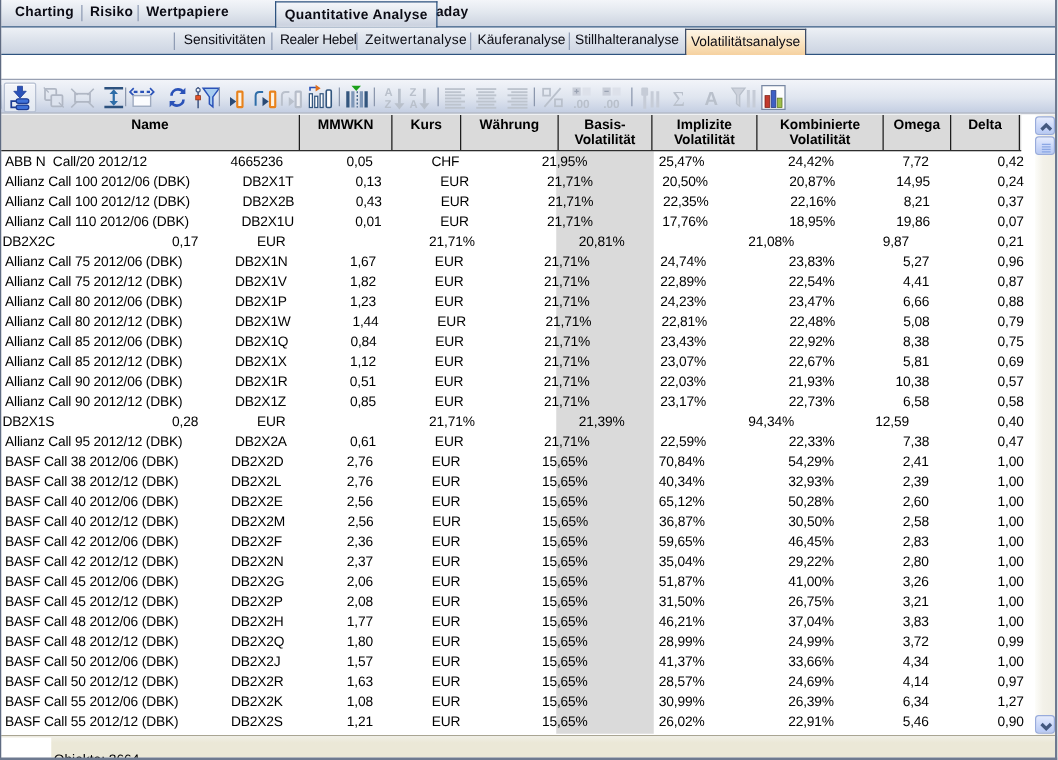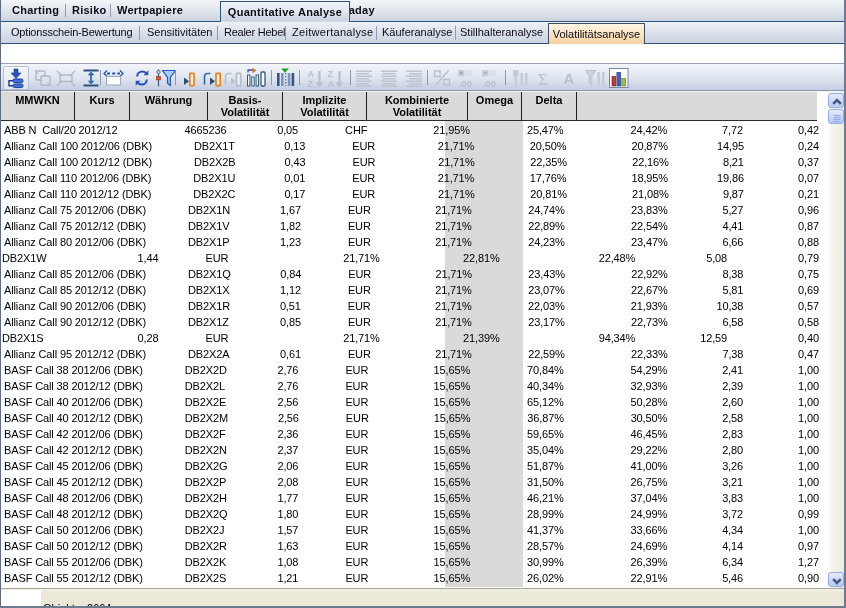--- a/index.html
+++ b/index.html
@@ -90,21 +90,20 @@
   <span class="t1" style="left:11px">Charting</span>
     <span class="vs1" style="left:64px"></span>
   <span class="t1" style="left:71px">Risiko</span>
     <span class="vs1" style="left:109px"></span>
   <span class="t1" style="left:116px">Wertpapiere</span>
   <span class="t1" style="left:329px">Intraday</span>
 </div>
 <div class="abs" id="l1"></div>
 <div id="tab1sel">Quantitative Analyse</div>
 <div class="abs" id="r2">
-  <span class="t2" style="left:10px;letter-spacing:-0.2px">Optionsschein-Bewertung</span>
     <span class="vs2" style="left:138px"></span>
   <span class="t2" style="left:146px">Sensitivitäten</span>
     <span class="vs2" style="left:216px"></span>
   <span class="t2" style="left:223px;letter-spacing:-0.25px">Realer Hebel</span>
     <span class="vs2" style="left:284px"></span>
   <span class="t2" style="left:291px;letter-spacing:0.3px">Zeitwertanalyse</span>
     <span class="vs2" style="left:375px"></span>
   <span class="t2" style="left:381px">Käuferanalyse</span>
     <span class="vs2" style="left:454px"></span>
   <span class="t2" style="left:459px">Stillhalteranalyse</span>
@@ -273,20 +272,21 @@
 </svg>
 <svg style="left:606px" width="23" height="23" viewBox="0 0 23 23">
 <rect x="2.5" y="1.5" width="18.5" height="19" fill="#fdfdfd" stroke="#7888a3"></rect>
 <rect x="5" y="9.5" width="3.8" height="9.5" fill="#c23b2e" stroke="#7c1f16" stroke-width="0.6"></rect>
 <rect x="9.9" y="5.5" width="3.8" height="13.5" fill="#3f5fc4" stroke="#24367c" stroke-width="0.6"></rect>
 <rect x="14.8" y="11.5" width="3.8" height="7.5" fill="#9fbe4a" stroke="#5c7320" stroke-width="0.6"></rect>
 </svg>
 
 </div>
 <div class="abs" id="thead">
+  <div class="hc" style="width:239px">Name</div>
   <div class="hc" style="width:74px">MMWKN</div>
   <div class="hc" style="width:55px">Kurs</div>
   <div class="hc" style="width:78px">Währung</div>
   <div class="hc" style="width:75px">Basis-<br>Volatilität</div>
   <div class="hc" style="width:84px">Implizite<br>Volatilität</div>
   <div class="hc" style="width:101px">Kombinierte<br>Volatilität</div>
   <div class="hc" style="width:54px">Omega</div>
   <div class="hc" style="width:55px">Delta</div>
 </div>
 <div class="abs" id="topline"></div>
@@ -331,21 +331,20 @@
       <div class="c1">DB2X1U</div>
       <div class="c2">0,01</div>
       <div class="c3">EUR</div>
       <div class="c4">21,71%</div>
       <div class="c5">17,76%</div>
       <div class="c6">18,95%</div>
       <div class="c7">19,86</div>
       <div class="c8">0,07</div>
     </div>
 <div class="tr">
-      <div class="c0">Allianz Call 110 2012/12 (DBK)</div>
       <div class="c1">DB2X2C</div>
       <div class="c2">0,17</div>
       <div class="c3">EUR</div>
       <div class="c4">21,71%</div>
       <div class="c5">20,81%</div>
       <div class="c6">21,08%</div>
       <div class="c7">9,87</div>
       <div class="c8">0,21</div>
     </div>
 <div class="tr">
@@ -375,20 +374,21 @@
       <div class="c1">DB2X1P</div>
       <div class="c2">1,23</div>
       <div class="c3">EUR</div>
       <div class="c4">21,71%</div>
       <div class="c5">24,23%</div>
       <div class="c6">23,47%</div>
       <div class="c7">6,66</div>
       <div class="c8">0,88</div>
     </div>
 <div class="tr">
+      <div class="c0">Allianz Call 80 2012/12 (DBK)</div>
       <div class="c1">DB2X1W</div>
       <div class="c2">1,44</div>
       <div class="c3">EUR</div>
       <div class="c4">21,71%</div>
       <div class="c5">22,81%</div>
       <div class="c6">22,48%</div>
       <div class="c7">5,08</div>
       <div class="c8">0,79</div>
     </div>
 <div class="tr">

